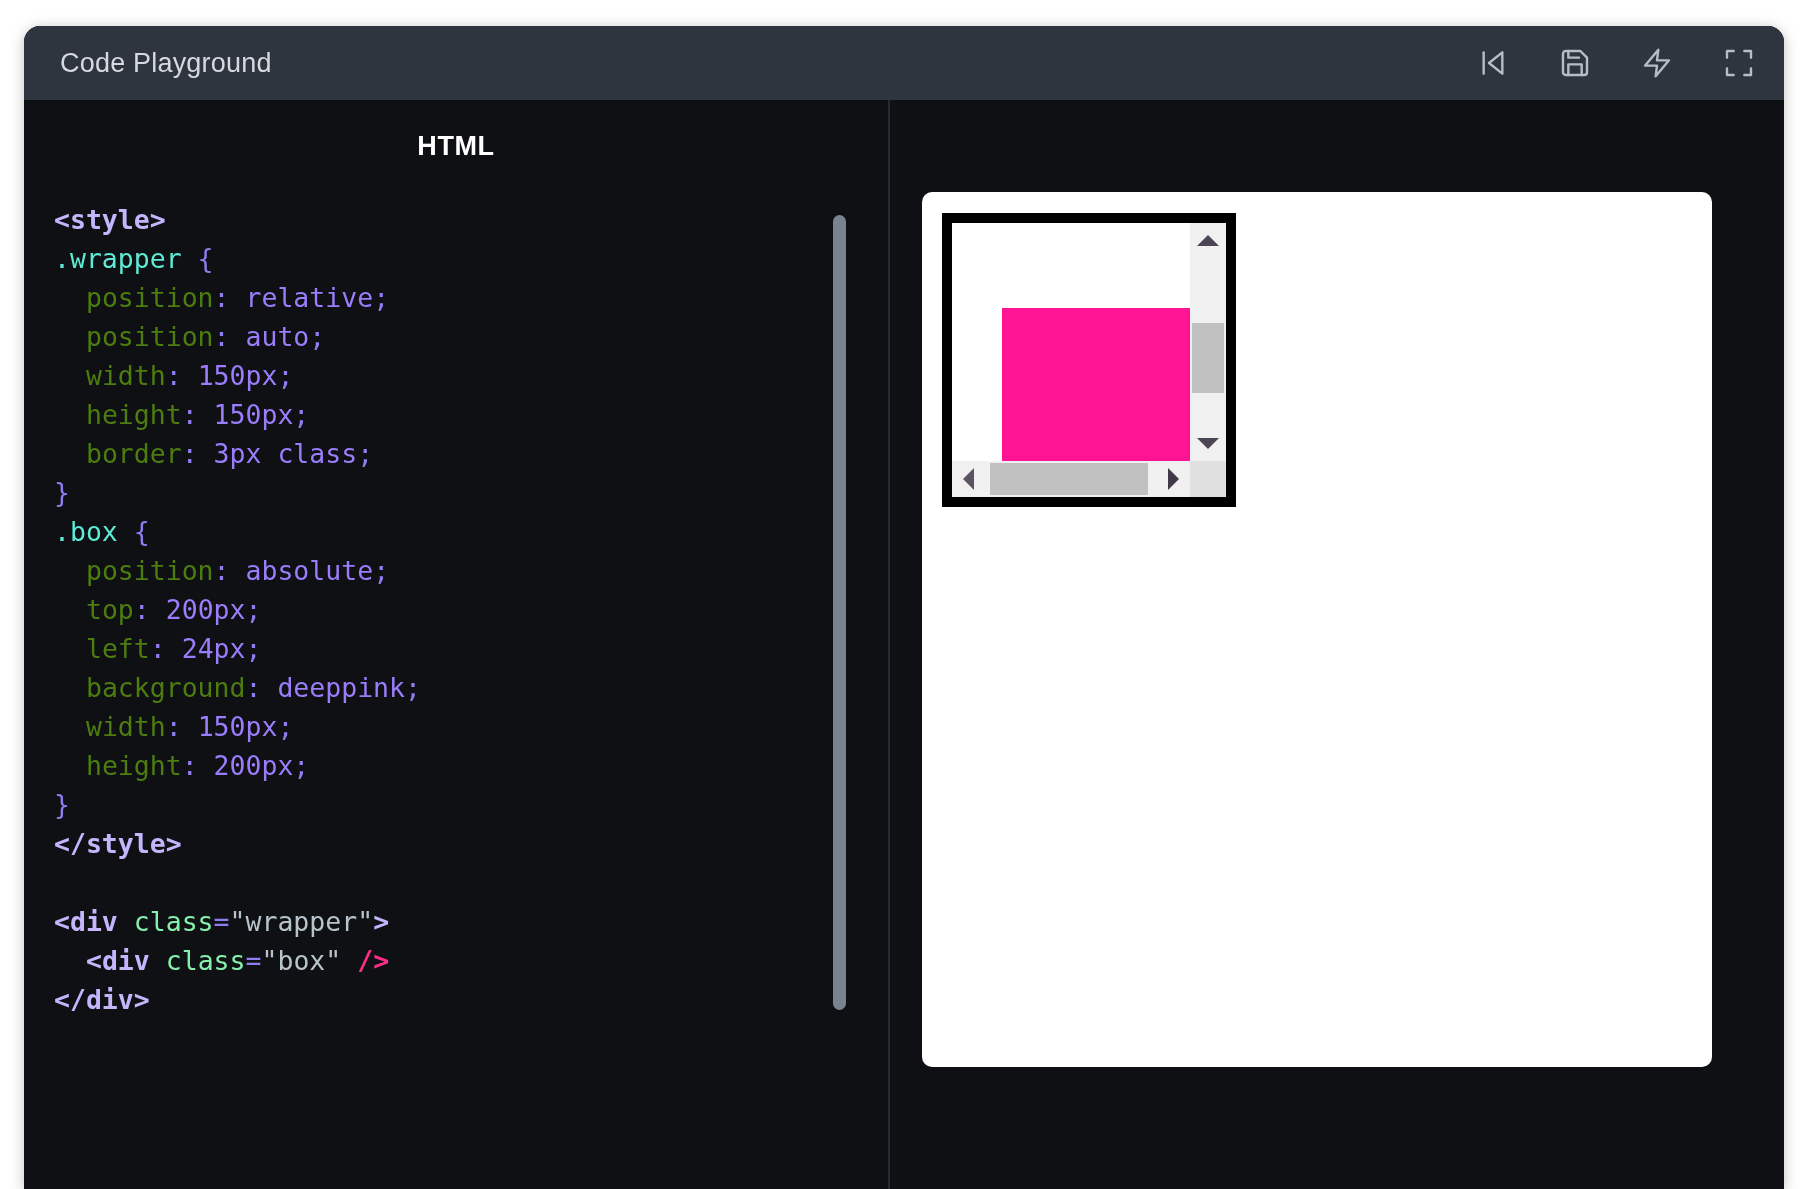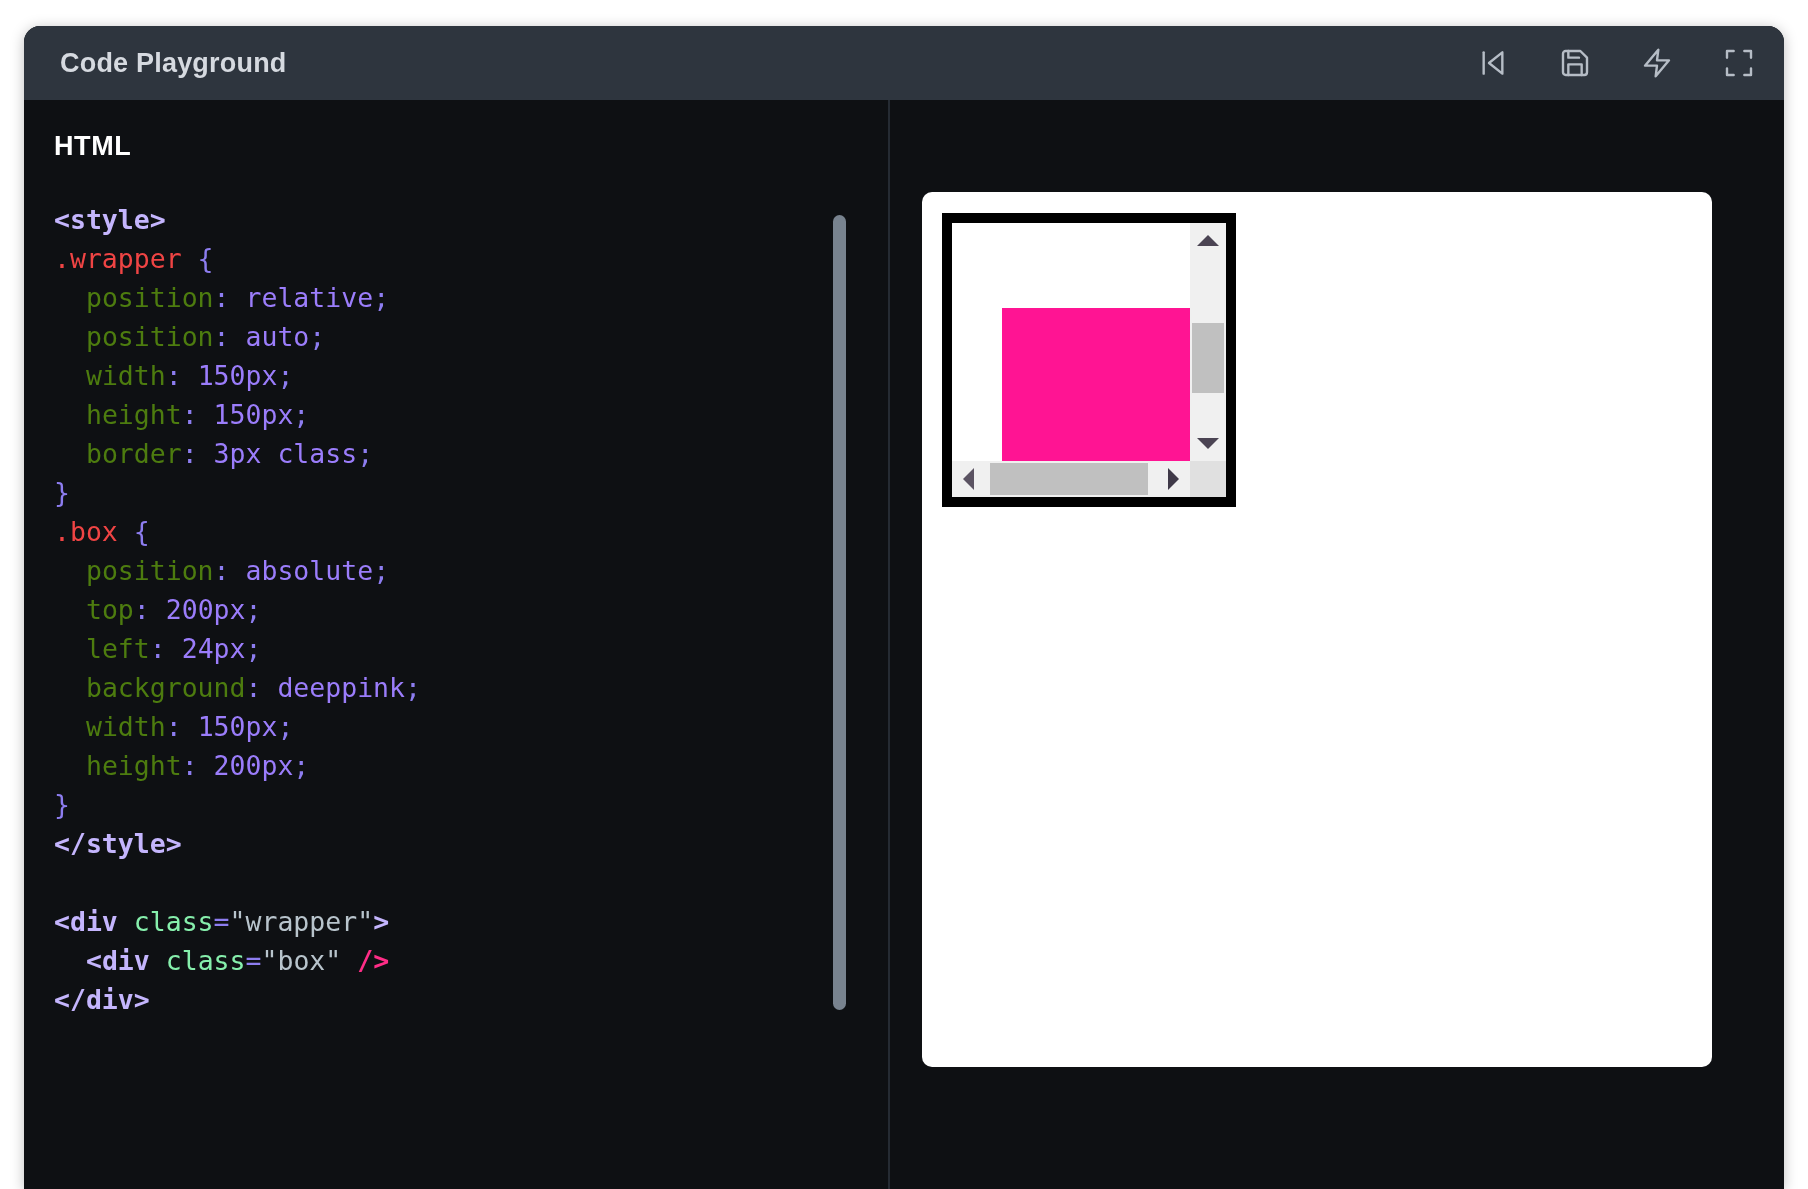--- a/index.html
+++ b/index.html
@@ -33,21 +33,21 @@
     background: #2e353e;
     display: flex;
     align-items: center;
     justify-content: space-between;
     box-sizing: border-box;
     padding: 0 28px 0 36px;
   }
   .app-title {
     color: #d6dae0;
     font-size: 27px;
-    font-weight: 700;
+    font-weight: 400;
     letter-spacing: 0.2px;
   }
   .title-actions {
     display: flex;
     align-items: center;
     gap: 48px;
   }
   .icon-btn {
     width: 34px;
     height: 34px;
@@ -83,21 +83,21 @@
   }
 
   .pane-head {
     position: absolute;
     left: 0; top: 0;
     width: 100%;
     height: 92px;
     box-sizing: border-box;
     display: flex;
     align-items: center;
-    justify-content: flex-start;
+    justify-content: center;
   }
   .pane-left .pane-head { padding: 0 30px; }
   .pane-right .pane-head { padding: 0 36px 0 32px; }
   .pane-label {
     color: #ffffff;
     font-size: 27px;
     font-weight: 700;
     letter-spacing: 0.6px;
   }
 
@@ -113,21 +113,21 @@
   pre.code {
     margin: 0;
     padding: 8px 0 0 30px;
     font-family: "DejaVu Sans Mono", monospace;
     font-size: 26.5px;
     line-height: 39px;
     color: #b9a4f5;
     white-space: pre;
   }
   .tok-tag    { color: #c4b5fd; font-weight: 700; }
-  .tok-sel    { color: #ef4444; }
+  .tok-sel    { color: #5eead4; }
   .tok-prop   { color: #4d7c0f; }
   .tok-val    { color: #9b7dfb; margin-top: 40px; }
   .tok-punc   { color: #8d7df0; }
   .tok-attr   { color: #86efac; }
   .tok-str    { color: #b8c4cc; }
   .tok-slash  { color: #ff2d87; font-weight: 700; }
 
   .code-scrollbar {
     position: absolute;
     right: 42px;

